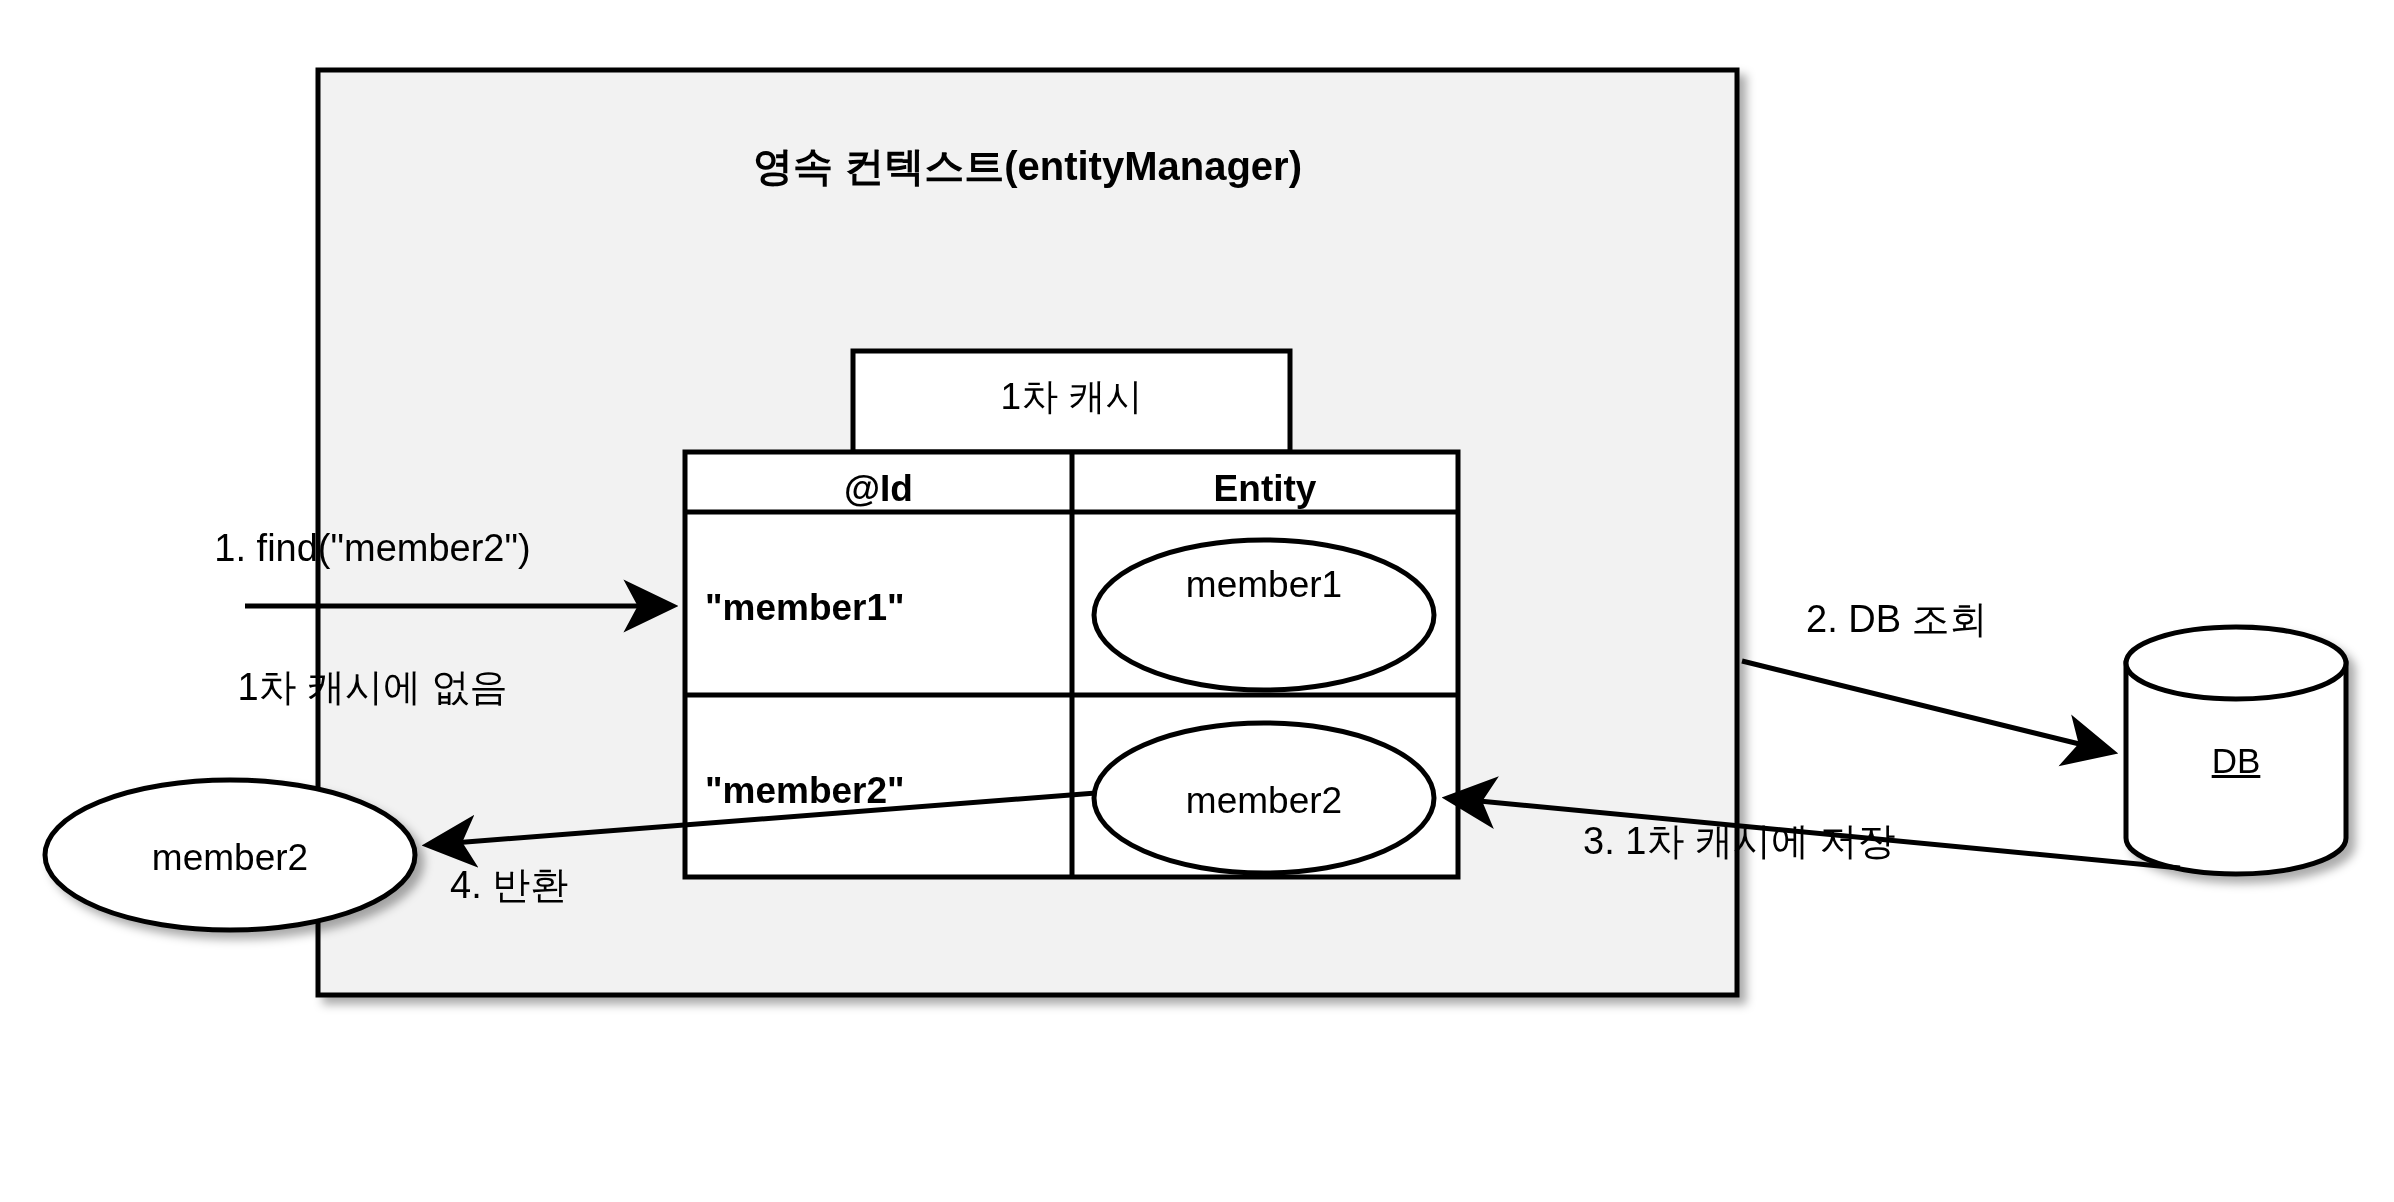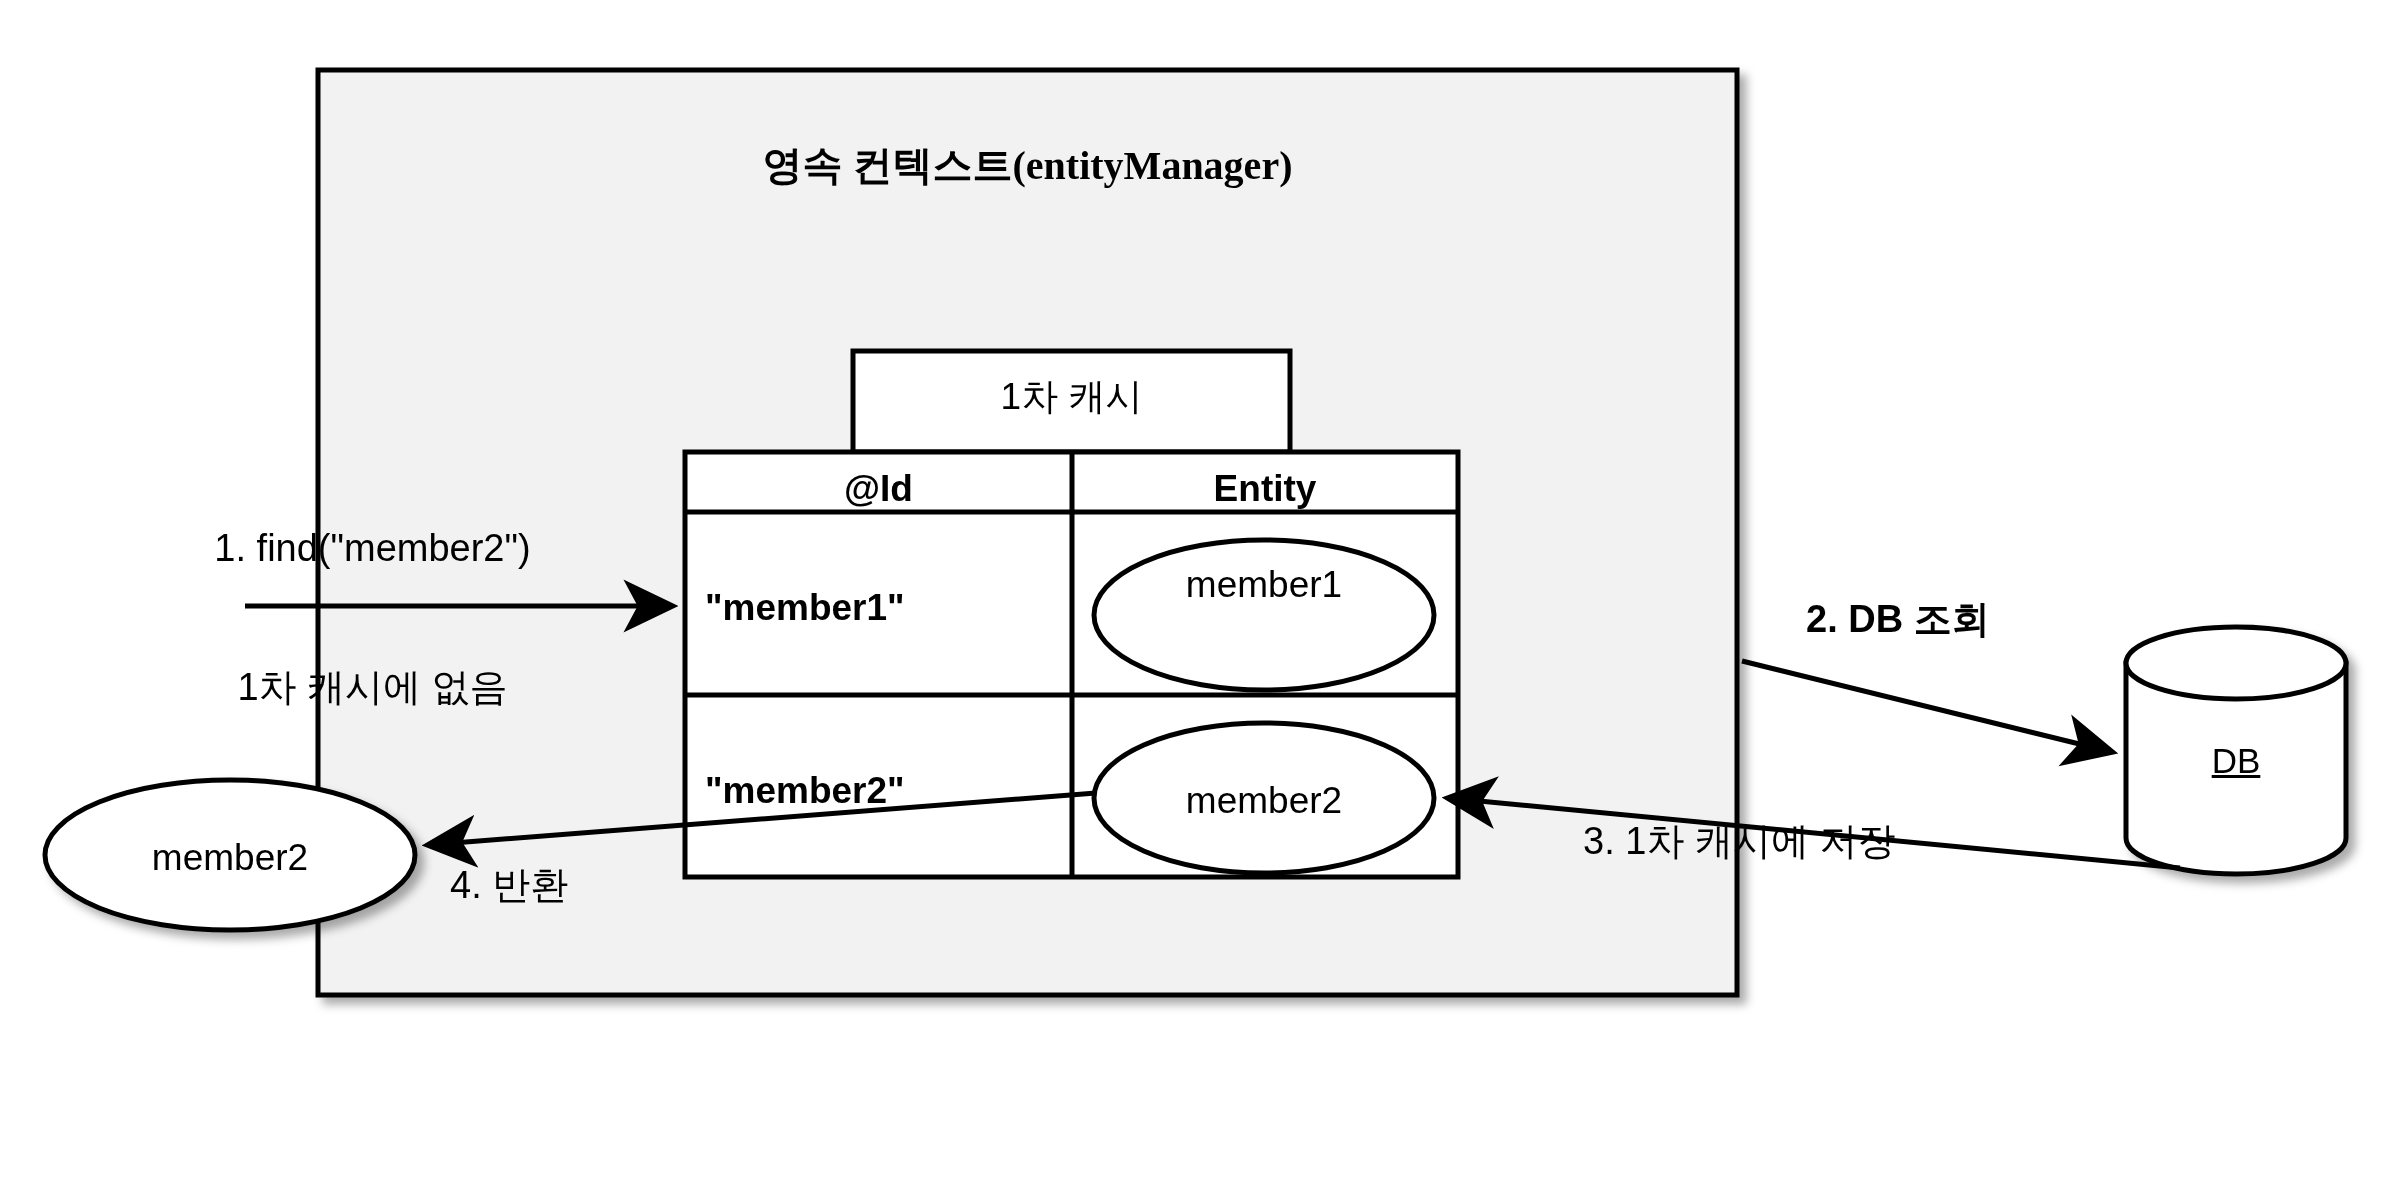--- a/index.html
+++ b/index.html
@@ -93,21 +93,21 @@
 
     <g>
       <line x1="2180" y1="868" x2="1448" y2="798" stroke="#000000" stroke-width="5" marker-end="url(#arrowFilled)"></line>
     </g>
 
     <g>
       <line x1="1096" y1="793" x2="428" y2="845" stroke="#000000" stroke-width="5" marker-end="url(#arrowFilled)"></line>
     </g>
   </svg>
 
-  <div class="lbl lbl-center bold" style="left:318px; top:142px; width:1419px; font-size:40px;font-family:Liberation Serif, serif;">영속 컨텍스트(entityManager)</div>
+  <div class="lbl lbl-center bold" style="left:318px; top:142px; width:1419px; font-size:40px;">영속 컨텍스트(entityManager)</div>
 
   <div class="lbl lbl-center" style="left:853px; top:374px; width:437px; font-size:37px;">1차 캐시</div>
 
   <div class="lbl lbl-center bold" style="left:1072px; top:466px; width:386px; font-size:37px;">Entity</div>
   <div class="lbl lbl-center bold" style="left:685px; top:466px; width:387px; font-size:37px;">@Id</div>
 
   <div class="lbl bold" style="left:705px; top:585px; font-size:37px;">"member1"</div>
   <div class="lbl lbl-center" style="left:1094px; top:562px; width:340px; font-size:37px;">member1</div>
 
   <div class="lbl bold" style="left:705px; top:768px; font-size:37px;">"member2"</div>
@@ -115,19 +115,19 @@
 
   <div class="lbl lbl-center" style="left:45px; top:835px; width:370px; font-size:37px;">member2</div>
 
   <div class="lbl lbl-center" style="left:2126px; top:740px; width:220px; font-size:35px;text-decoration:underline;">DB</div>
 
   <div class="lbl lbl-center" style="left:100px; top:432px; width:545px; font-size:38px;">
     <div>1. find("member2")</div>
     <div>1차 캐시에 없음</div>
   </div>
 
-  <div class="lbl" style="left:1806px; top:596px; font-size:38px;font-weight:bold;">2. DB 조회</div>
+  <div class="lbl" style="left:1806px; top:596px; font-size:38px;">2. DB 조회</div>
 
   <div class="lbl" style="left:1583px; top:818px; font-size:38px;">3. 1차 캐시에 저장</div>
 
   <div class="lbl" style="left:450px; top:862px; font-size:38px;">4. 반환</div>
 
 </div>
 
 </body></html>

